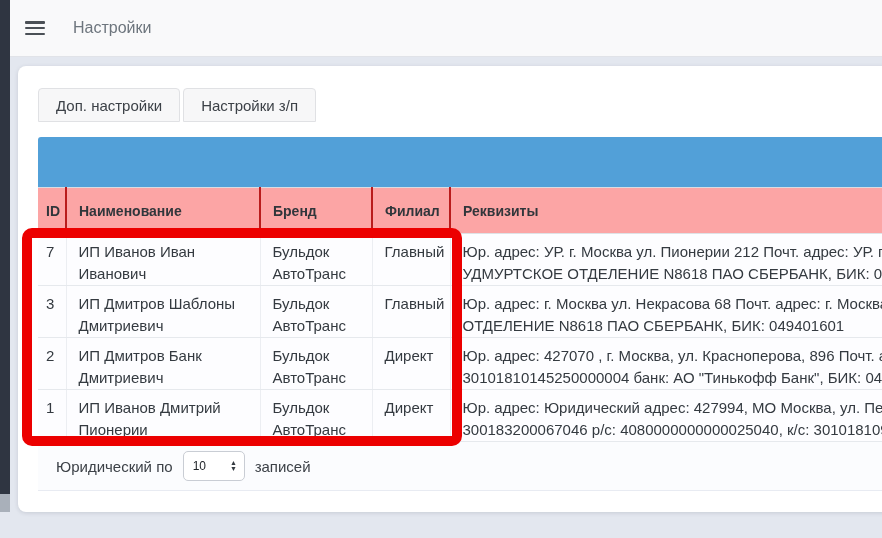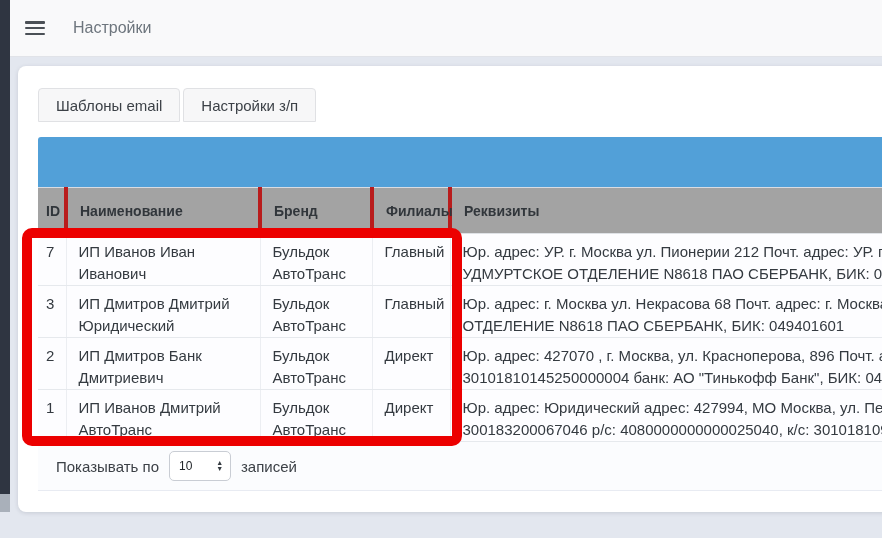--- a/index.html
+++ b/index.html
@@ -38,21 +38,21 @@
 
   
   .pane { position:absolute; left:20px; top:71px; width:1176px; background:#fbfcfe; border-bottom:1px solid #e8ebf2; }
   .panel-header { height:50px; background:#52a0d8; border-radius:3px 3px 0 0; }
 
   table { border-collapse:collapse; table-layout:fixed; width:1172px; font-size:15px; color:#343a40; }
   col.c-id { width:28px; } col.c-name { width:194px; } col.c-brand { width:112px; }
   col.c-branch { width:78px; } col.c-req { width:760px; }
   th {
     height:46px; text-align:left; font-size:14px; font-weight:bold; color:#31363b;
-    background:#a3a3a3; padding:0 12px; border-right:4px solid #b91c1c;
+    background:#fca5a5; padding:0 12px; border-right:2px solid #b91c1c;
     border-top:1px solid #d9dce2; border-bottom:1px solid #dfe2e6; white-space:nowrap;
   }
   th.first, td.first { padding-left:8px; padding-right:4px; }
   td {
     vertical-align:top; padding:7px 12px 0 12px; line-height:22px; height:52px;
     border-right:1px solid #eceef2; border-bottom:1px solid #e6e9ed; background:#fdfdff;
   }
   .nowrap { white-space:nowrap; }
 
   .panel-footer {
@@ -87,90 +87,90 @@
       <span></span>
         <span></span>
         <span></span>
     </div>
     <div class="page-title">Настройки</div>
   </div>
 
   <div class="card">
 
     <div class="tabs">
-      <div class="tab">Шаблоны email</div>
+      <div class="tab">Доп. настройки</div>
       <div class="tab">Настройки з/п</div>
     </div>
 
     <div class="pane">
       <div class="panel-header"></div>
 
       <table>
         <colgroup>
           <col class="c-id">
             <col class="c-name">
             <col class="c-brand">
             <col class="c-branch">
             <col class="c-req">
         </colgroup>
         <thead>
           <tr>
             <th class="first">ID</th>
             <th>Наименование</th>
             <th>Бренд</th>
-            <th>Филиалы</th>
+            <th>Филиал</th>
             <th>Реквизиты</th>
           </tr>
         </thead>
         <tbody>
           <tr>
             <td class="first">7</td>
             <td>ИП Иванов Иван Иванович</td>
             <td>Бульдок АвтоТранс</td>
             <td>Главный</td>
             <td>
               <div class="nowrap">Юр. адрес: УР. г. Москва ул. Пионерии 212 Почт. адрес: УР. г. Москва ул. П</div>
               <div class="nowrap">УДМУРТСКОЕ ОТДЕЛЕНИЕ N8618 ПАО СБЕРБАНК, БИК: 049401601</div>
             </td>
           </tr>
           <tr>
             <td class="first">3</td>
-            <td>ИП Дмитров Дмитрий Юридический</td>
+            <td>ИП Дмитров Шаблоны Дмитриевич</td>
             <td>Бульдок АвтоТранс</td>
             <td>Главный</td>
             <td>
               <div class="nowrap">Юр. адрес: г. Москва ул. Некрасова 68 Почт. адрес: г. Москва ул. Некрасов</div>
               <div class="nowrap">ОТДЕЛЕНИЕ N8618 ПАО СБЕРБАНК, БИК: 049401601</div>
             </td>
           </tr>
           <tr>
             <td class="first">2</td>
             <td>ИП Дмитров Банк Дмитриевич</td>
             <td>Бульдок АвтоТранс</td>
             <td>Директ</td>
             <td>
               <div class="nowrap">Юр. адрес: 427070 , г. Москва, ул. Красноперова, 896 Почт. адрес: 427070,</div>
               <div class="nowrap">30101810145250000004 банк: АО "Тинькофф Банк", БИК: 044525974</div>
             </td>
           </tr>
           <tr>
             <td class="first">1</td>
-            <td>ИП Иванов Дмитрий АвтоТранс</td>
+            <td>ИП Иванов Дмитрий Пионерии</td>
             <td>Бульдок АвтоТранс</td>
             <td>Директ</td>
             <td>
               <div class="nowrap">Юр. адрес: Юридический адрес: 427994, МО Москва, ул. Первомайская, 2</div>
               <div class="nowrap">300183200067046 р/с: 4080000000000025040, к/с: 30101810900000000871 ба</div>
             </td>
           </tr>
         </tbody>
       </table>
 
       <div class="panel-footer">
-        <span>Показывать по</span>
+        <span>Юридический по</span>
         <div class="page-size-select">
           <span>10</span>
           <span class="updown">
               <span>▲</span>
               <span>▼</span>
             </span>
         </div>
         <span>записей</span>
       </div>
     </div>

